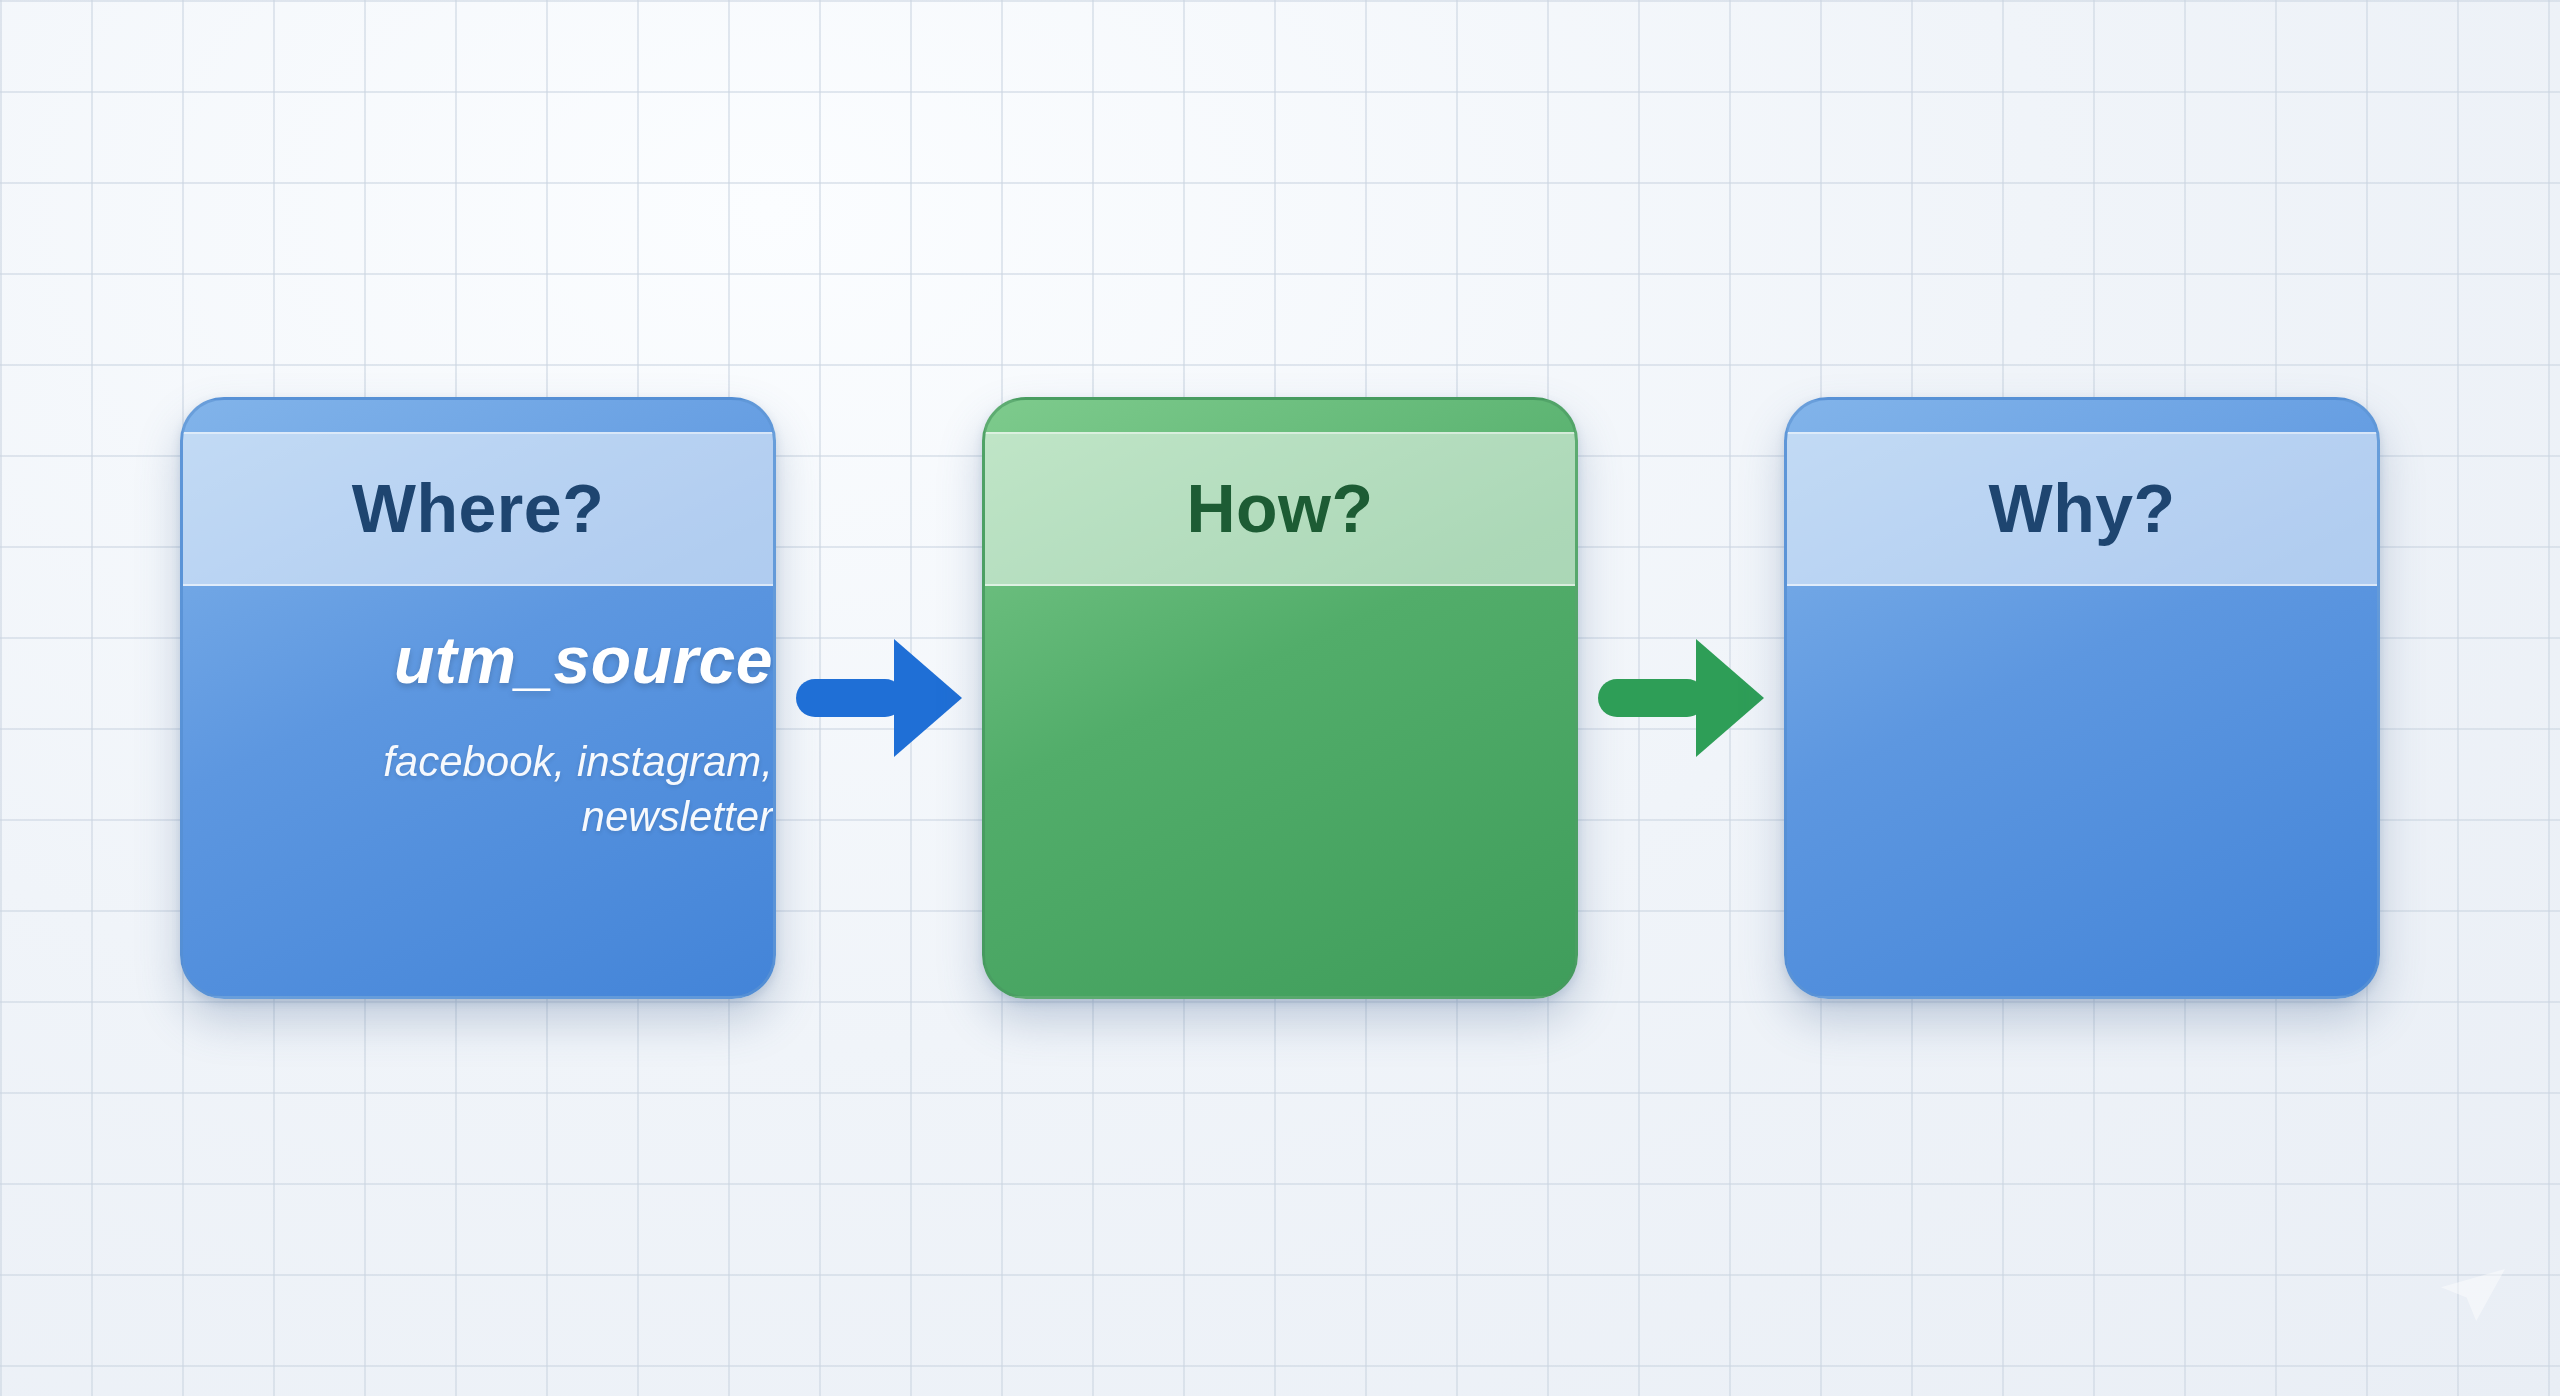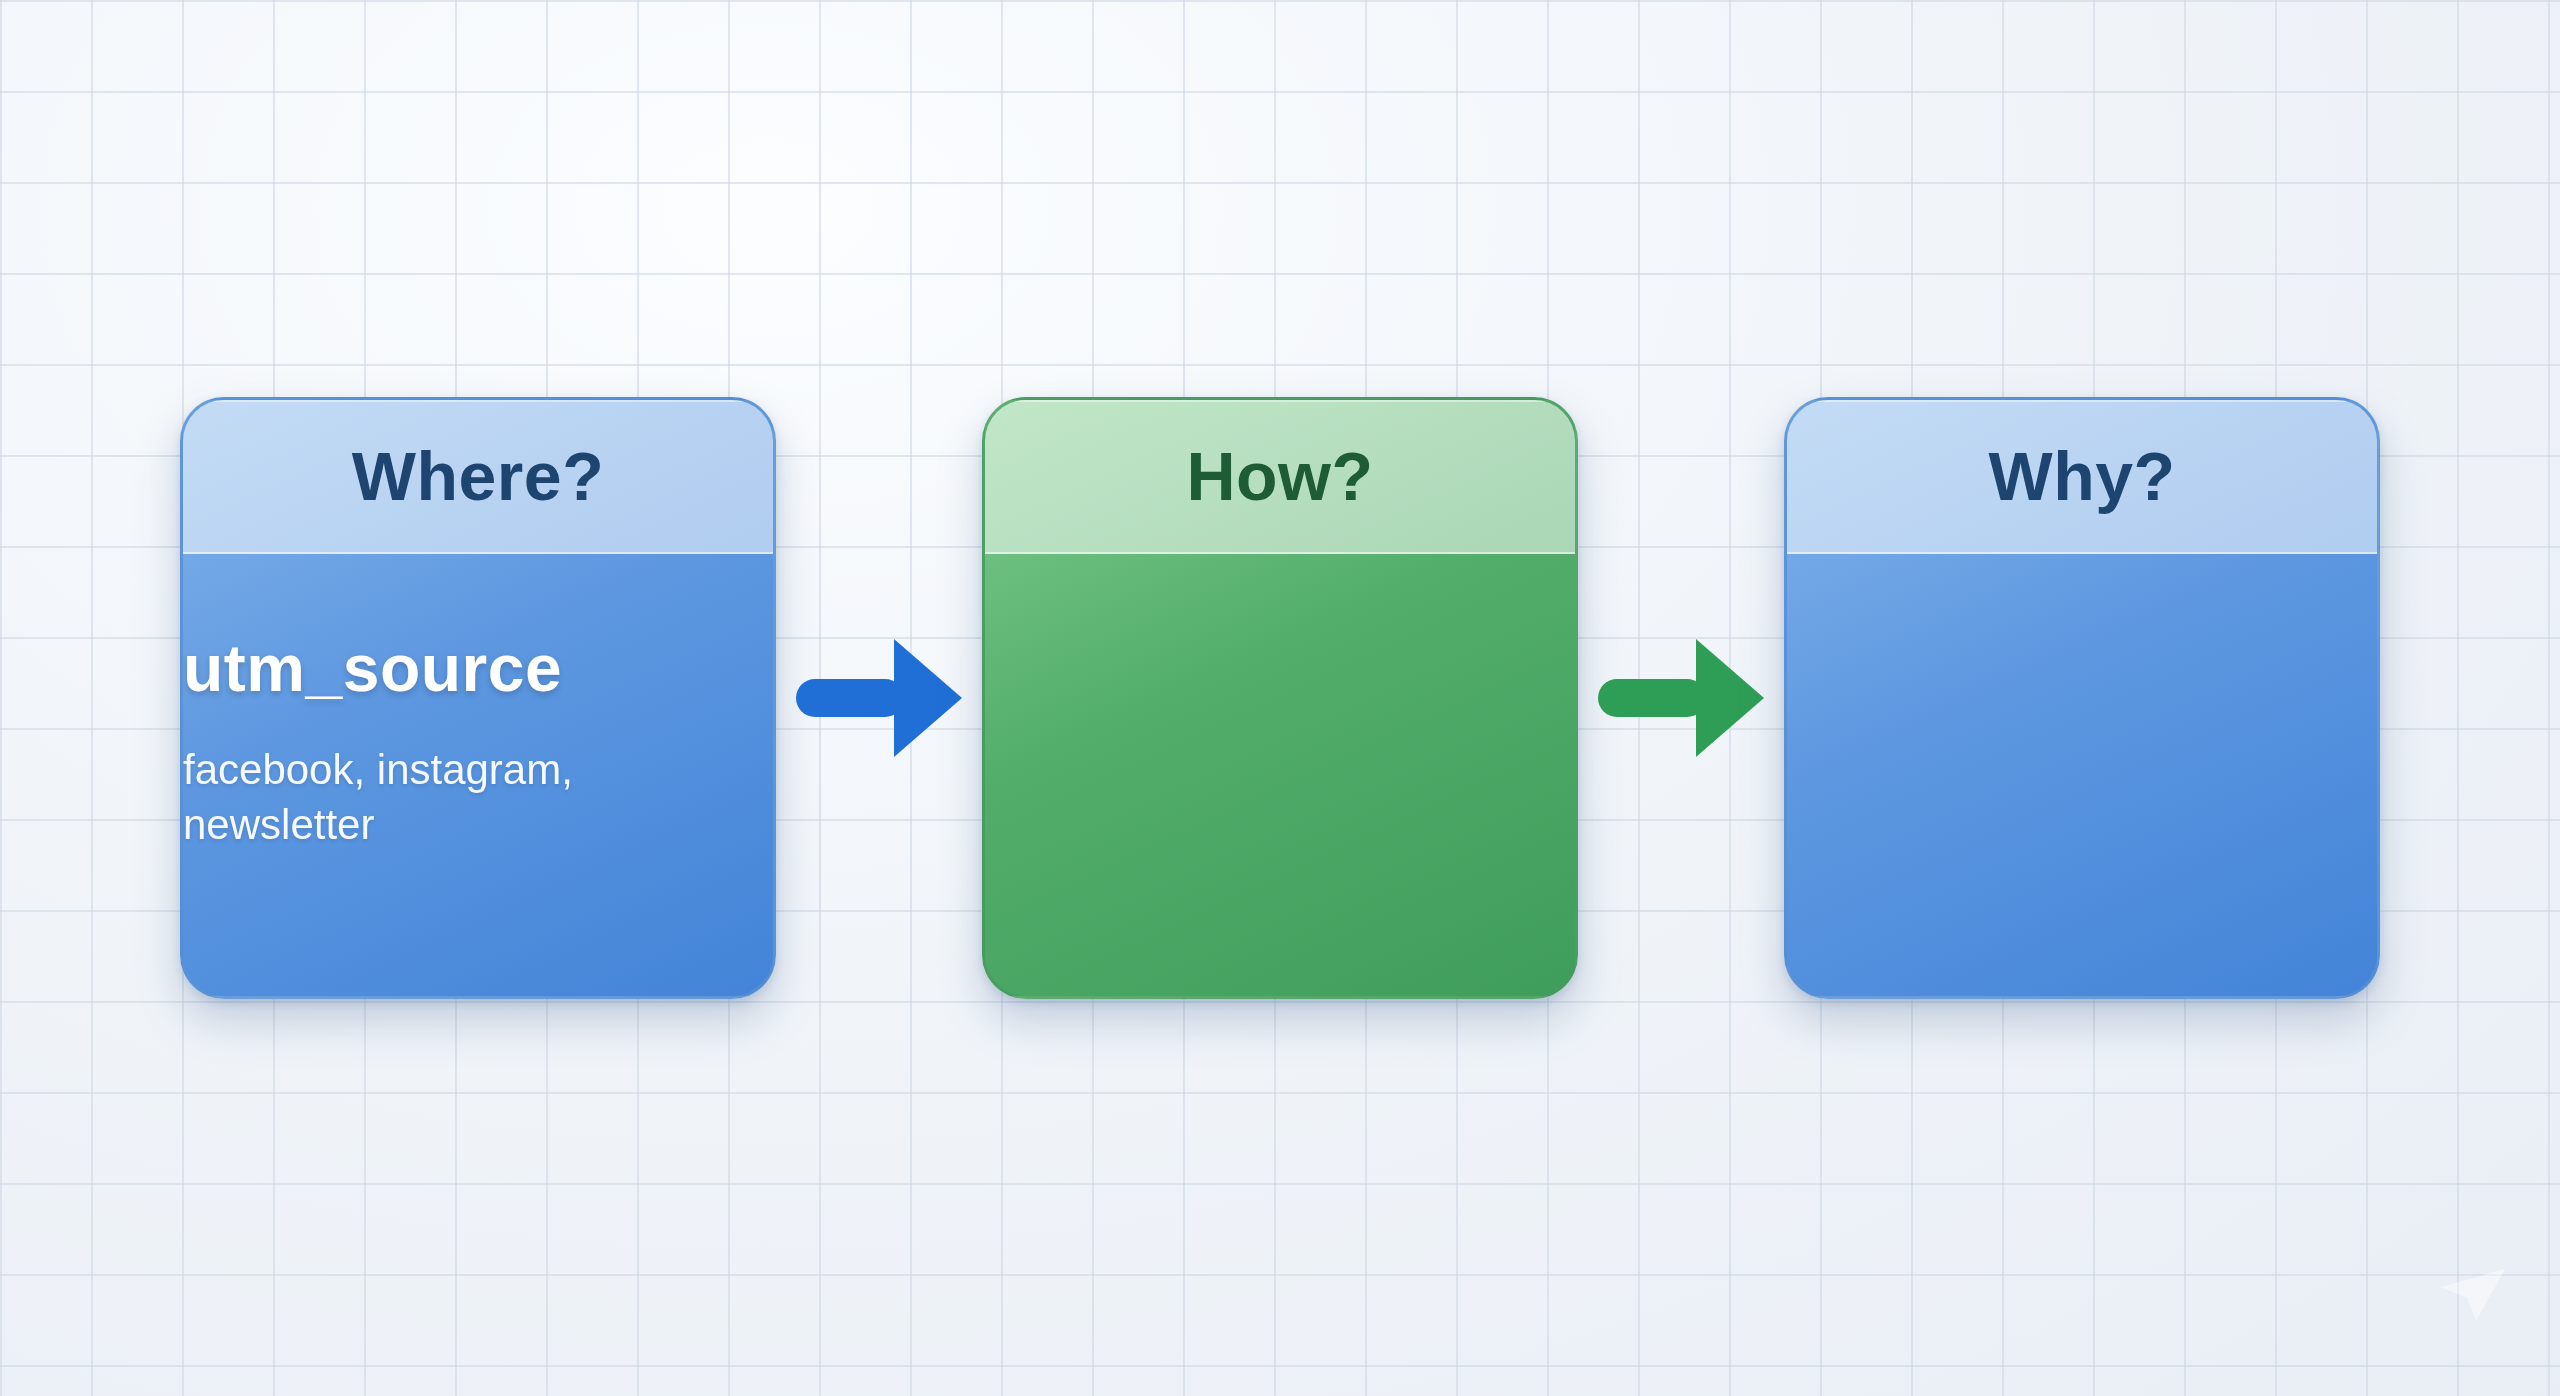--- a/index.html
+++ b/index.html
@@ -49,33 +49,35 @@
 
   .card-header {
     height: 152px;
     flex: 0 0 auto;
     display: flex;
     align-items: center;
     justify-content: center;
     background: rgba(255, 255, 255, 0.52);
     border-bottom: 2px solid rgba(255, 255, 255, 0.55);
     box-shadow: inset 0 2px 0 rgba(255,255,255,0.45);
+    margin-top: 32px;
   }
   .question {
     font-size: 68px;
     font-weight: 700;
     letter-spacing: 0.5px;
   }
   .card--blue .question { color: #1e4570; }
   .card--green .question { color: #1d5c34; }
 
   .card-body {
     flex: 1;
-    padding-top: 76px;
-    text-align: left;
+    padding-top: 36px;
+    text-align: right;
+    font-style: italic;
   }
   .param {
     font-size: 66px;
     font-weight: 700;
     color: #ffffff;
     text-shadow: 0 3px 6px rgba(0, 0, 0, 0.18);
     margin-bottom: 36px;
     letter-spacing: 0.5px;
   }
   .examples {

